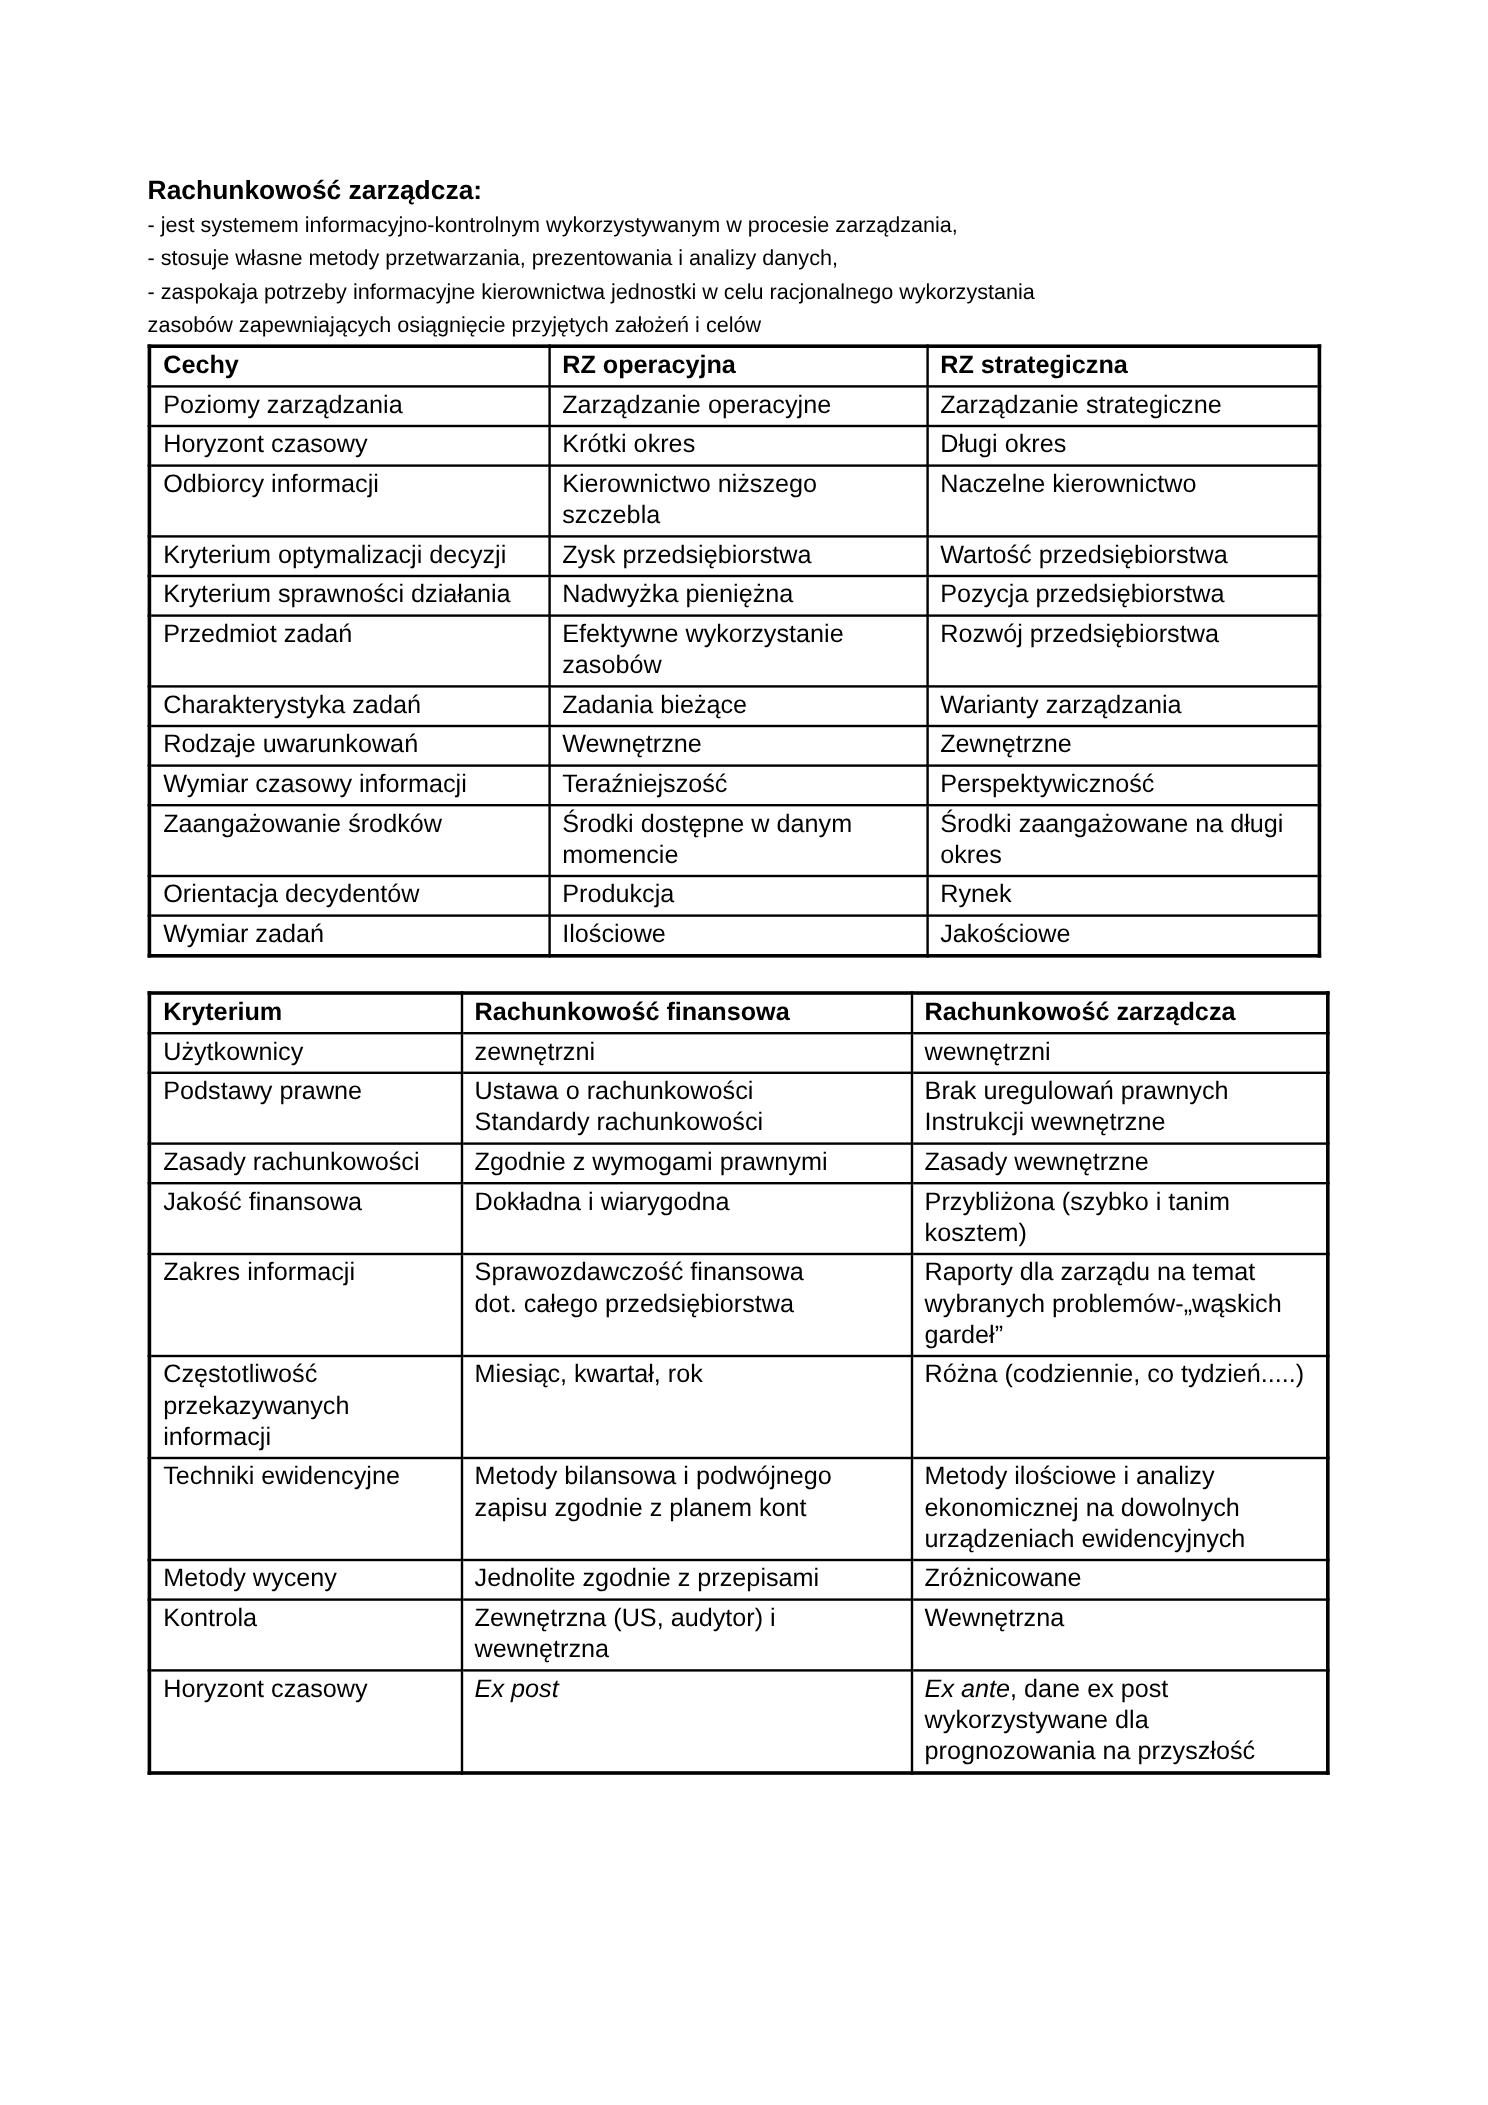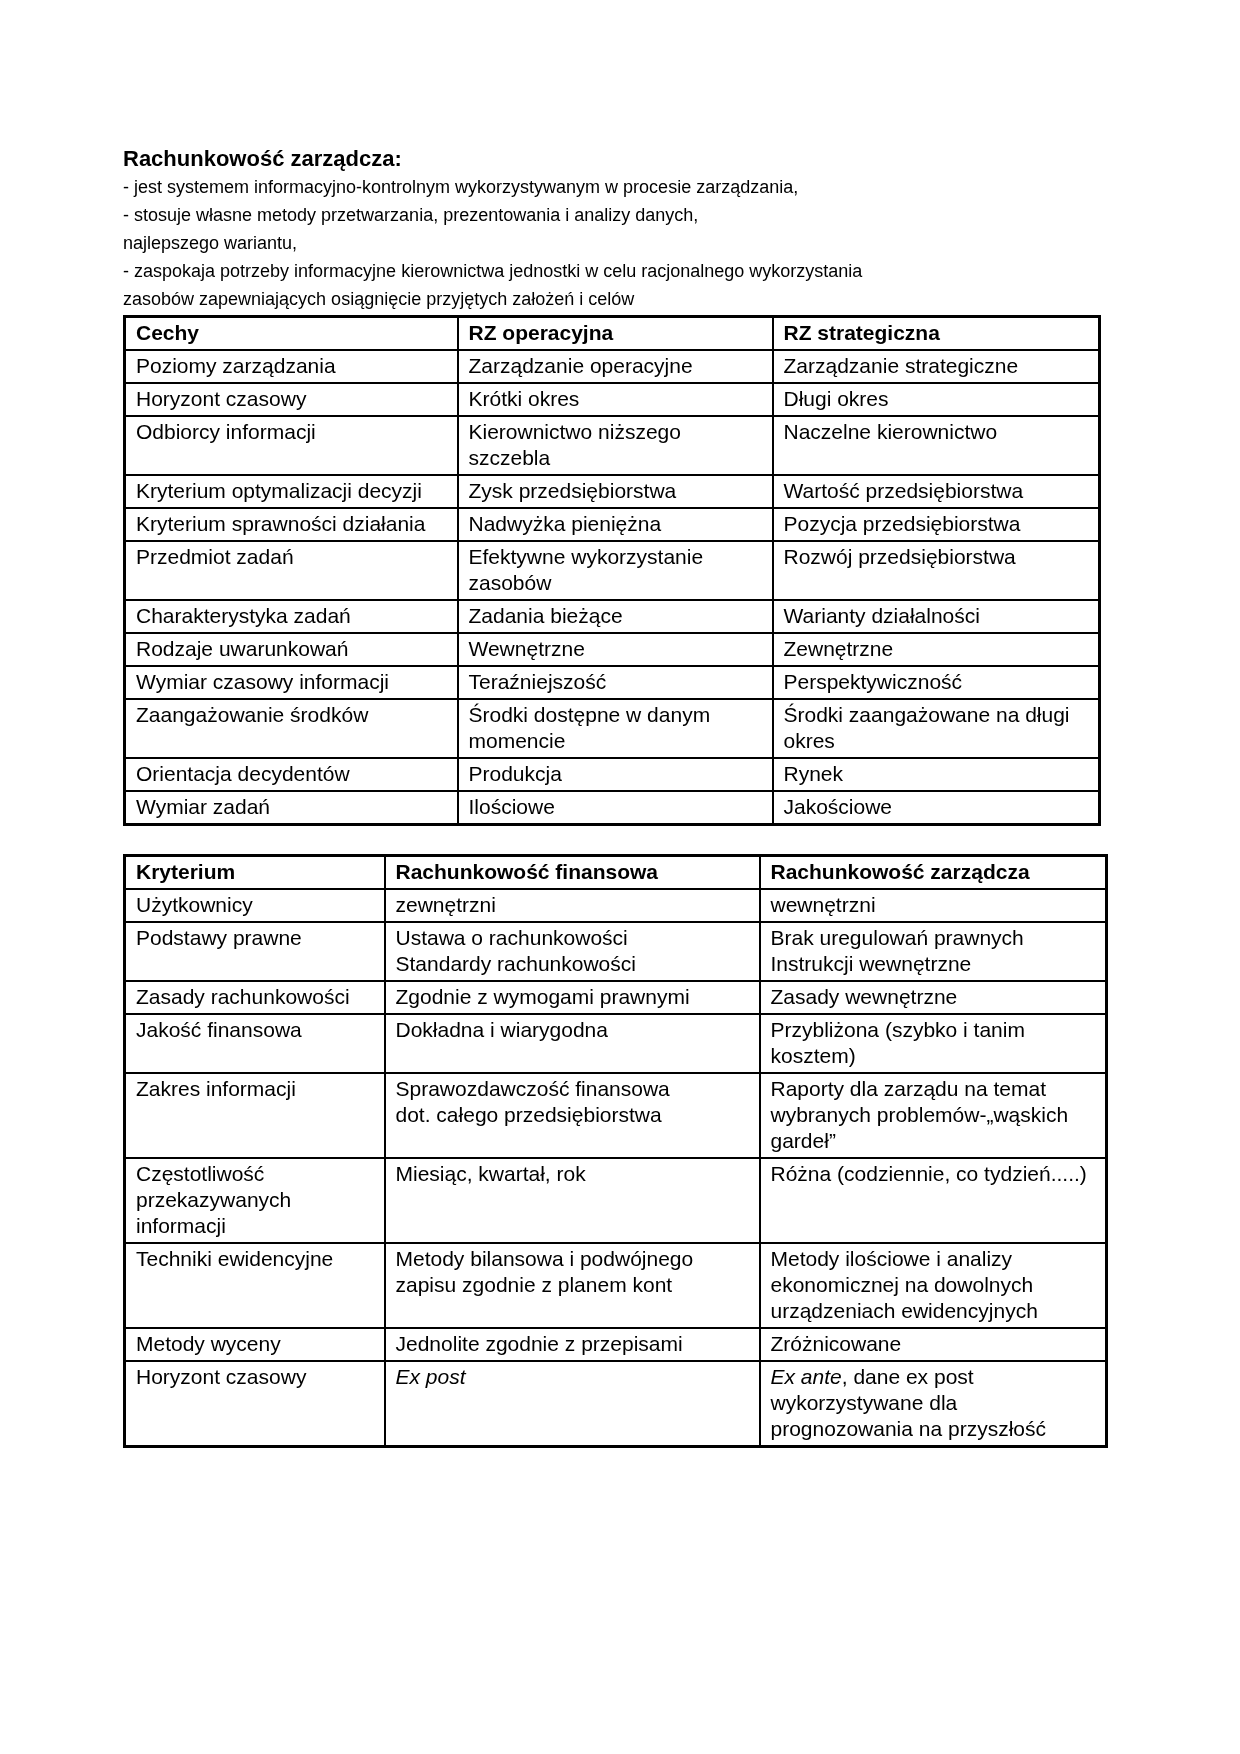--- a/index.html
+++ b/index.html
@@ -54,21 +54,20 @@
 </head>
 <body>
 
 <div class="doc">
 
   <div class="doc-title">Rachunkowość  zarządcza:</div>
 
   <div>
     <div class="intro-line">- jest systemem informacyjno-kontrolnym wykorzystywanym w procesie zarządzania,</div>
     <div class="intro-line">- stosuje własne metody przetwarzania, prezentowania i analizy danych,</div>
-    <div class="intro-line">najlepszego wariantu,</div>
     <div class="intro-line">- zaspokaja potrzeby informacyjne kierownictwa jednostki w celu racjonalnego wykorzystania</div>
     <div class="intro-line">zasobów zapewniających osiągnięcie przyjętych założeń i celów</div>
   </div>
 
   <table id="table1">
     <colgroup>
       <col style="width:333px">
       <col style="width:315px">
       <col style="width:327px">
     </colgroup>
@@ -107,21 +106,21 @@
         </tr>
         <tr>
           <td><span>Przedmiot  zadań</span></td>
           <td><span>Efektywne wykorzystanie
 zasobów</span></td>
           <td><span>Rozwój przedsiębiorstwa</span></td>
         </tr>
         <tr>
           <td><span>Charakterystyka zadań</span></td>
           <td><span>Zadania bieżące</span></td>
-          <td><span>Warianty działalności</span></td>
+          <td><span>Warianty zarządzania</span></td>
         </tr>
         <tr>
           <td><span>Rodzaje uwarunkowań</span></td>
           <td><span>Wewnętrzne</span></td>
           <td><span>Zewnętrzne</span></td>
         </tr>
         <tr>
           <td><span>Wymiar czasowy informacji</span></td>
           <td><span>Teraźniejszość</span></td>
           <td><span>Perspektywiczność</span></td>
@@ -205,20 +204,26 @@
           <td><span>Metody ilościowe i analizy
 ekonomicznej na dowolnych
 urządzeniach ewidencyjnych</span></td>
         </tr>
         <tr>
           <td><span>Metody wyceny</span></td>
           <td><span>Jednolite zgodnie z przepisami</span></td>
           <td><span>Zróżnicowane</span></td>
         </tr>
         <tr>
+          <td><span>Kontrola</span></td>
+          <td><span>Zewnętrzna (US, audytor) i
+wewnętrzna</span></td>
+          <td><span>Wewnętrzna</span></td>
+        </tr>
+        <tr>
           <td><span>Horyzont czasowy</span></td>
           <td><span style="font-style: italic;">Ex post</span></td>
           <td><span style="font-style: italic; text-align: right;">Ex ante</span><span>, dane ex post
 wykorzystywane dla
 prognozowania na przyszłość</span></td>
         </tr>
       </tbody>
   </table>
 
 </div>

